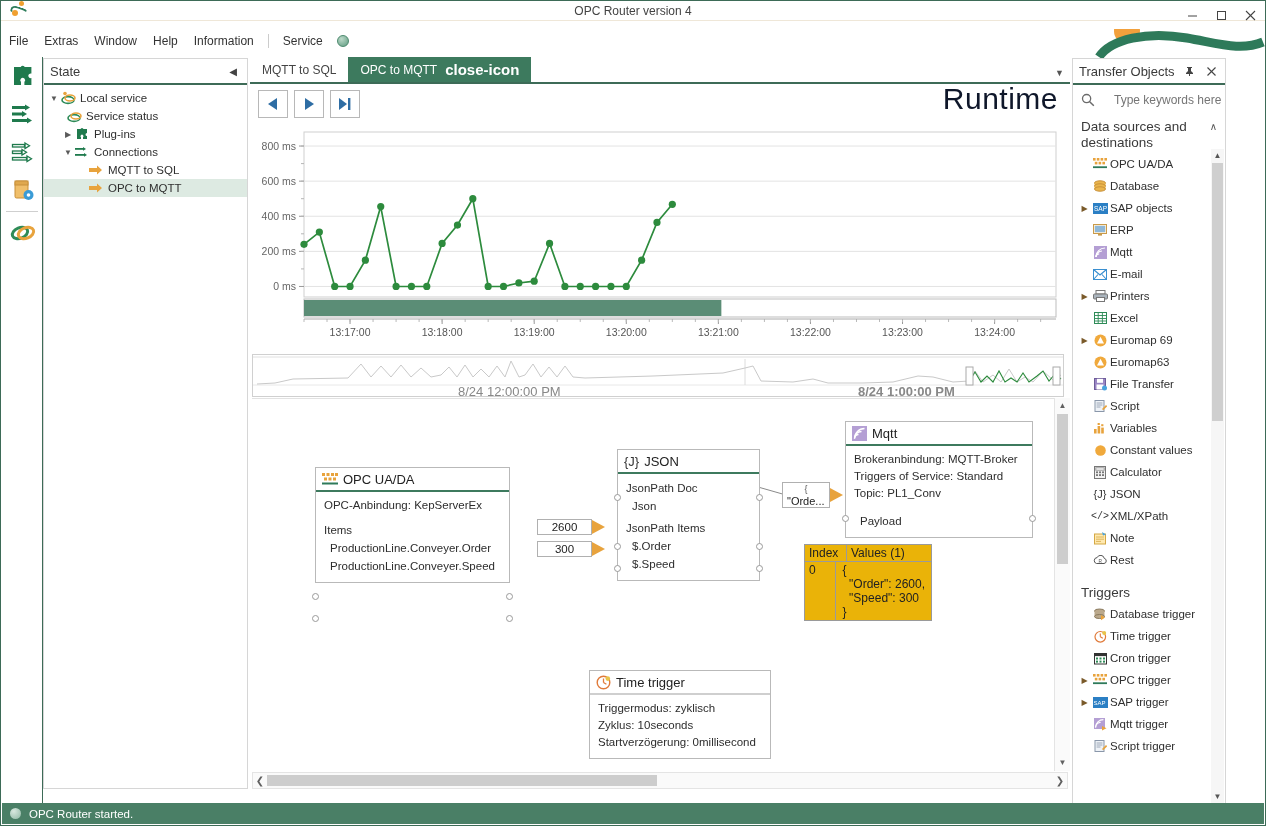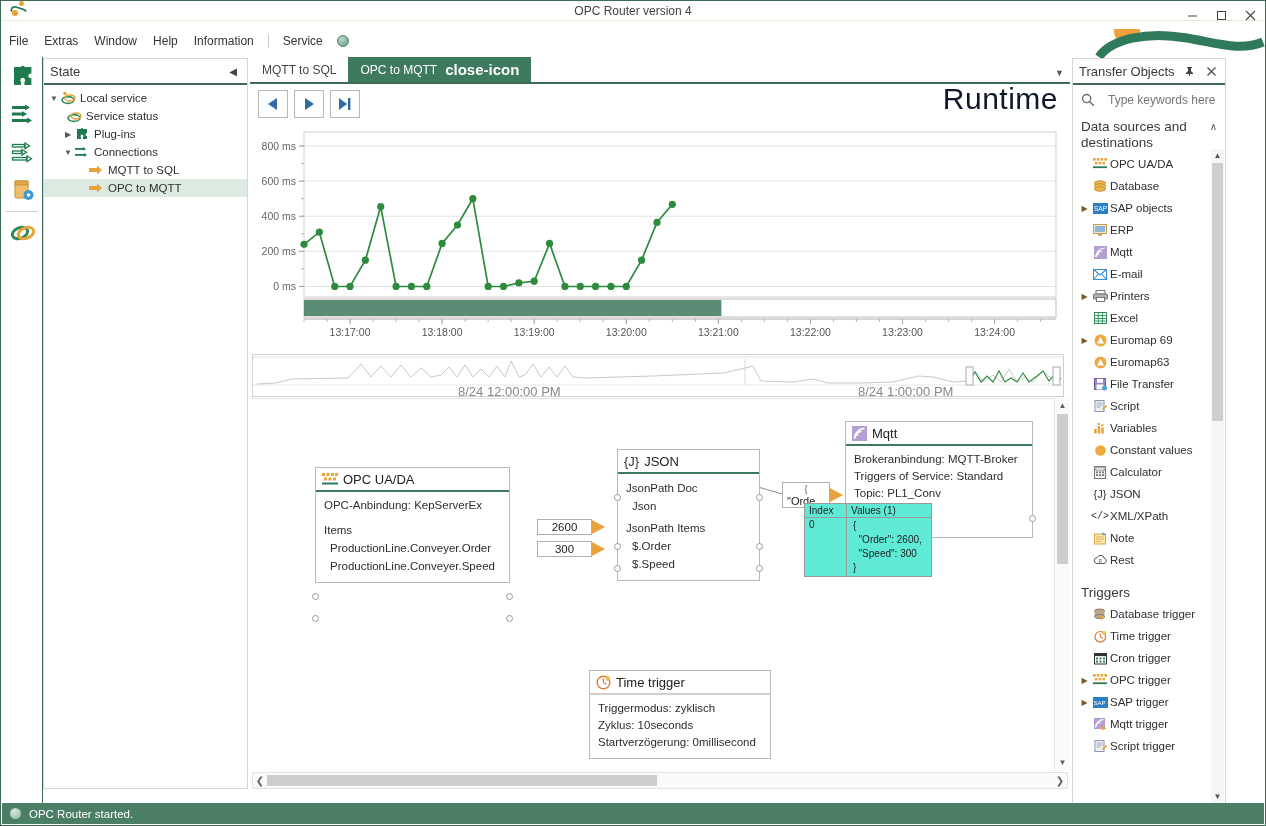--- a/index.html
+++ b/index.html
@@ -226,37 +226,37 @@
     position: absolute; background: #fff; border: 1px solid #b0b0b0;
     font-size: 11.5px; text-align: center; color: #222;
     padding: 1px 6px; min-width: 46px;
   }
   .arrow-tri {
     position: absolute; width: 0; height: 0;
     border-top: 7px solid transparent; border-bottom: 7px solid transparent;
     border-left: 13px solid #e8a33d;
   }
   .idx-table {
-    position: absolute; border: 1px solid #9a9a9a; background: #5eead4;
-    font-size: 10px; color: #222;
+    position: absolute; border: 1px solid #9a9a9a; background: #eab308;
+    font-size: 12px; color: #222; margin-top: 41px;
   }
   .idx-head { display: flex; border-bottom: 1px solid #9a9a9a; }
   .idx-head div { padding: 1px 4px; }
   .idx-head .c1 { width: 42px; border-right: 1px solid #9a9a9a; }
   .idx-body { display: flex; }
   .idx-body .c1 { width: 42px; border-right: 1px solid #9a9a9a; padding: 1px 4px; }
   .idx-body .c2 { padding: 1px 6px; white-space: pre; line-height: 14px; }
 
   
   .rightpanel {
     position: absolute; left: 1071px; top: 57px; width: 154px; height: 751px;
     background: #fff; border: 1px solid #d6d6d6;
   }
   .search-row {
-    display: flex; align-items: center; height: 30px; padding: 8px 8px; gap: 11px;
+    display: flex; align-items: center; height: 30px; padding: 8px 8px; gap: 17px;
   }
   .search-input {
     border: none; outline: none; font-size: 12px; color: #9b9b9b;
     font-family: "Liberation Sans", sans-serif; background: transparent;
     width: 140px;
   }
   .group-head {
     display: flex; align-items: flex-start; padding: 4px 8px 2px 8px;
     font-size: 13.5px; color: #3a3a3a;
   }
@@ -612,21 +612,21 @@
           <line x1="0" y1="2" x2="810" y2="2" stroke="#e0e0e0"></line>
           <line x1="0" y1="30" x2="810" y2="30" stroke="#e8e8e8"></line>
           <line x1="492" y1="4" x2="492" y2="30" stroke="#dcdcdc"></line>
           <path d="M4,29 L22,28 L40,24 L95,23 L108,9 L118,22 L128,11 L138,22 L148,10 L158,22 L168,13 L178,22 L188,20 L196,12 L204,22 L212,10 L220,22 L228,14 L236,22 L244,11 L252,22 L258,6 L266,22 L272,20 L280,9 L288,22 L296,12 L304,22 L312,11 L320,22 L332,23 L400,21 L470,18 L492,13 L500,11 L508,26 L540,27 L560,24 L575,28 L610,28 L640,27 L665,21 L680,22 L700,27 L716,26 L722,16 L730,27 L740,20 L748,27 L756,14 L764,27 L772,22 L780,27 L790,16 L800,25 L808,20" fill="none" stroke="#c9c9c9" stroke-width="1"></path>
           <path d="M716,27 L722,17 L728,27 L734,21 L740,27 L746,16 L752,27 L758,23 L764,27 L770,18 L776,27 L784,21 L790,16 L796,26 L802,19 L808,24" fill="none" stroke="#2d8b3d" stroke-width="1.1"></path>
           <rect x="713" y="12" width="7" height="18" fill="#fff" stroke="#aaa"></rect>
           <rect x="800" y="12" width="7" height="18" fill="#fff" stroke="#aaa"></rect>
         </svg>
       <div style="position:absolute;left:0;right:11px;bottom:-1px;height:13px;font-size:13px;color:#888;">
         <span style="position:absolute;left:205px;">8/24 12:00:00 PM</span>
-        <span style="position:absolute;left:605px;">8/24 1:00:00 PM</span>
+        <span style="position:absolute;left:605px;font-weight:bold;">8/24 1:00:00 PM</span>
       </div>
     </div>
 
     <div class="splitter-dots">·····</div>
     <div class="transfer-date">Transfer date 8/24/2018 1:20:10 PM</div>
 
     <div class="canvas-wrap">
       <div class="canvas">
 
         <svg width="820" height="430" style="position:absolute;left:0;top:0;">

